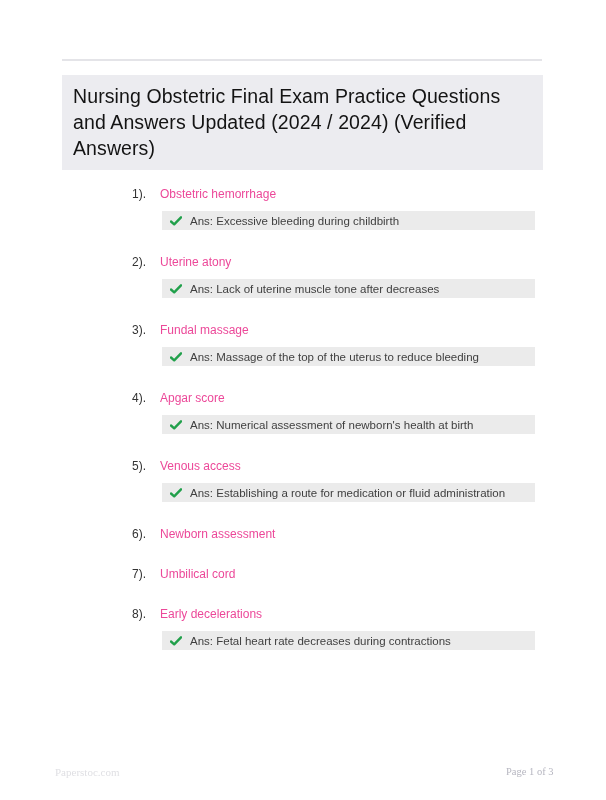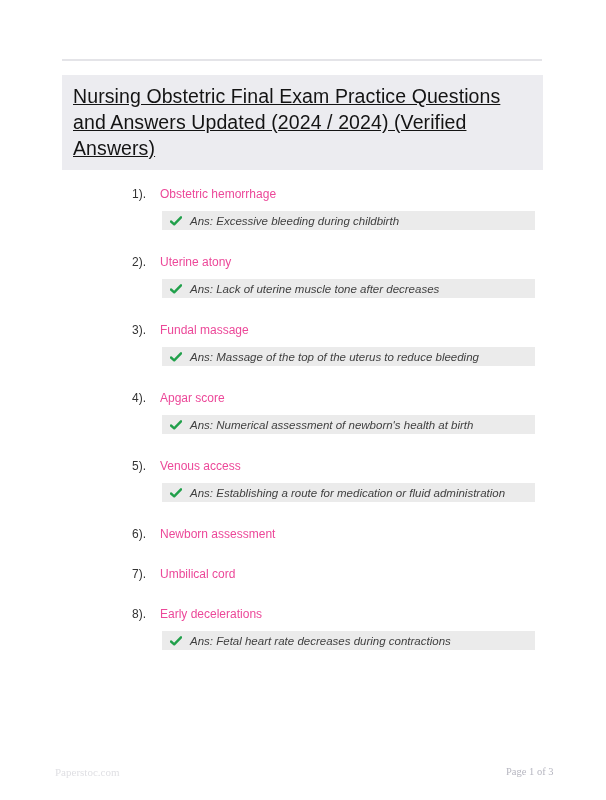--- a/index.html
+++ b/index.html
@@ -36,21 +36,20 @@
     background: #ececf0;
     padding: 8px 11px 9px 11px;
   }
   .title-banner h1 {
     margin: 0;
     font-size: 19.5px;
     line-height: 26px;
     font-weight: 500;
     color: #141414;
     letter-spacing: 0.1px;
-    text-decoration: underline;
   }
   .qa-list {
     position: absolute;
     top: 187px;
     left: 0;
     width: 606px;
   }
   .qa-item {
     padding-left: 132px;
     margin-bottom: 25px;
@@ -73,21 +72,20 @@
     margin-left: 30px;
     margin-top: 9px;
     width: 373px;
     height: 19px;
     box-sizing: border-box;
     background: #ebebeb;
     display: flex;
     align-items: center;
     padding-left: 8px;
     gap: 8px;
-    font-style: italic;
   }
   .answer-bar .check {
     flex: 0 0 auto;
     display: inline-flex;
   }
   .answer-text {
     font-size: 11.5px;
     color: #3f3f3f;
     white-space: nowrap;
   }

